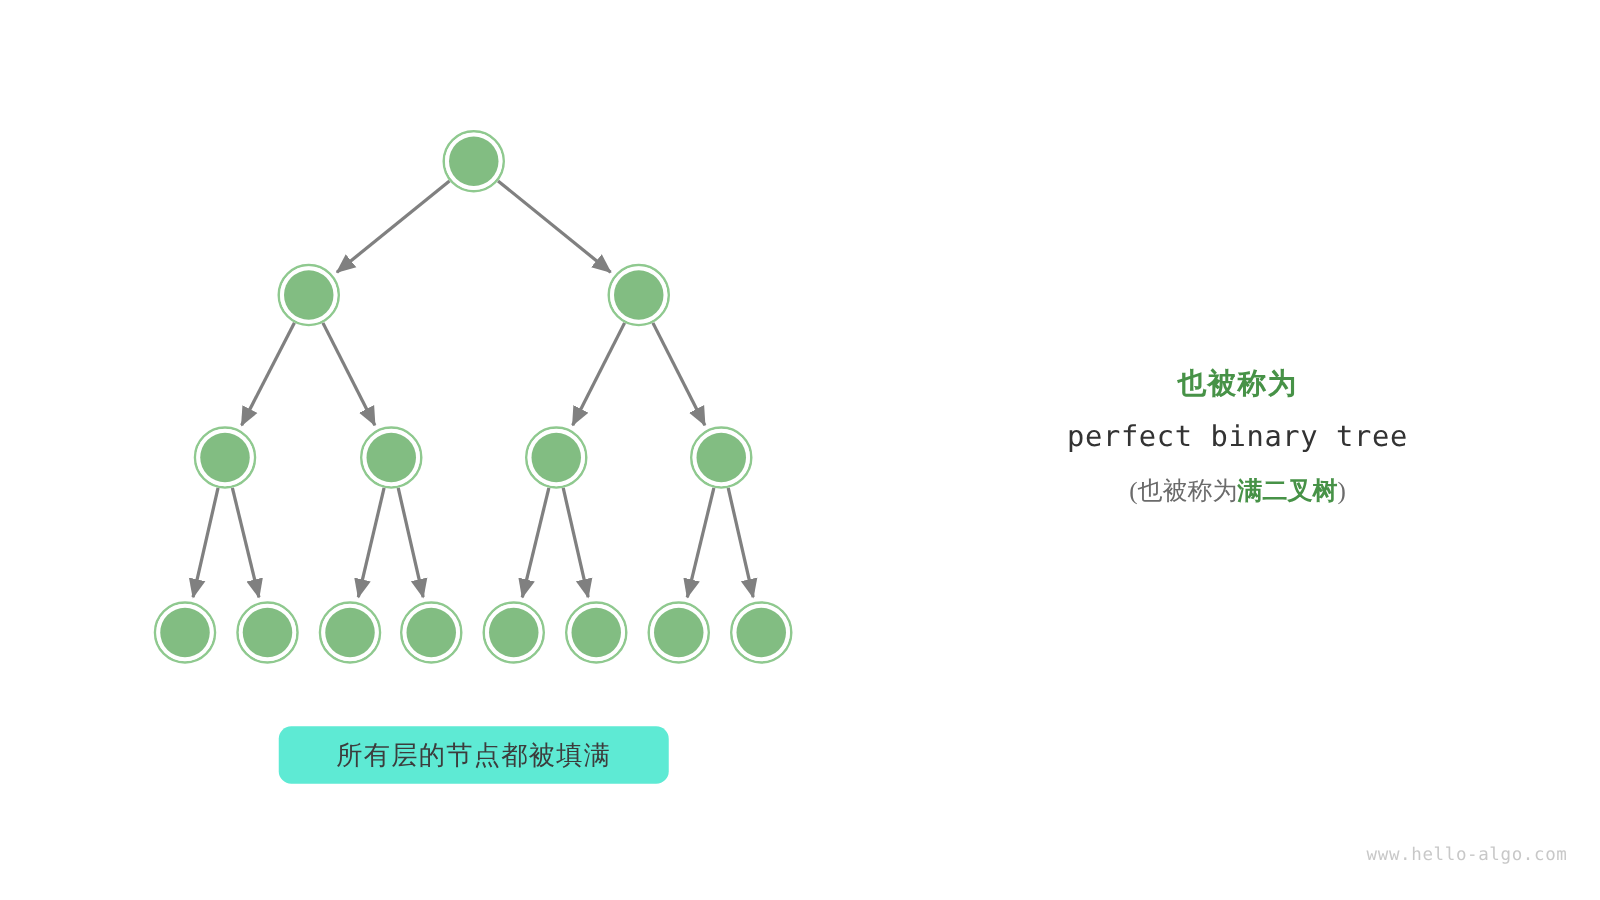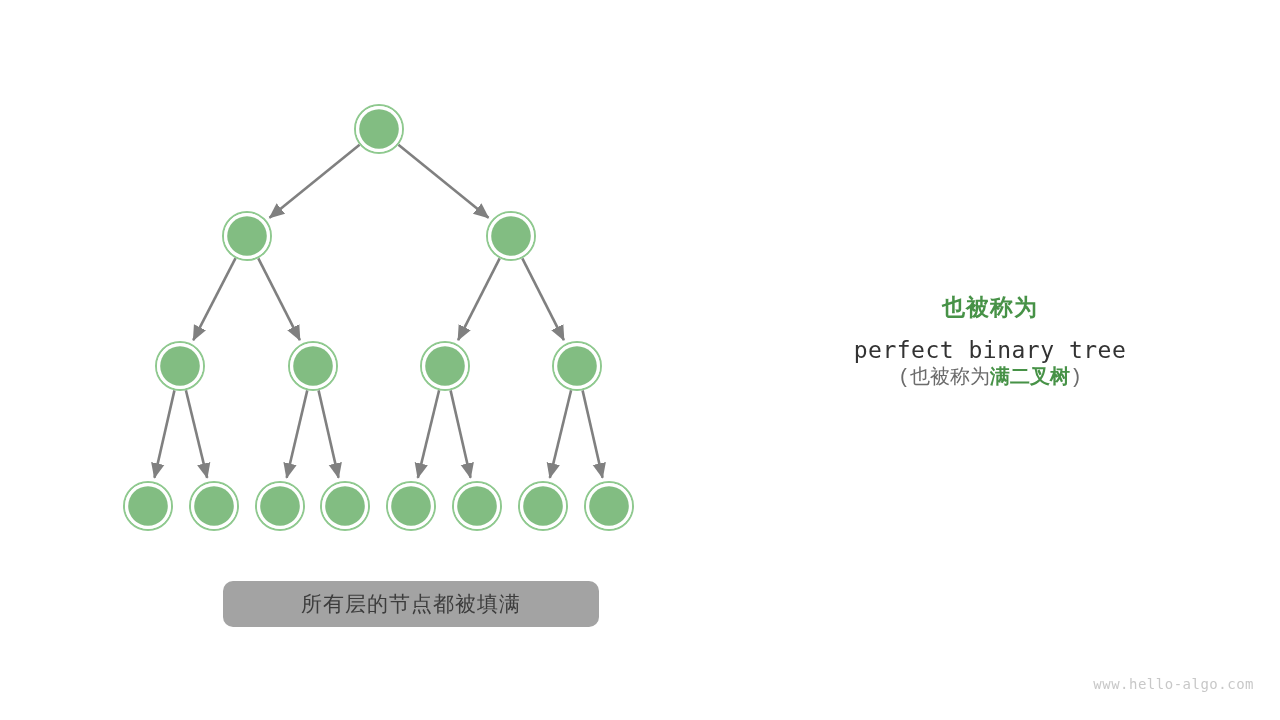--- a/index.html
+++ b/index.html
@@ -25,23 +25,23 @@
     position: absolute;
     left: 0;
     top: 0;
     width: 1280px;
     height: 720px;
   }
   .caption-pill {
     position: absolute;
     left: 223px;
     top: 581px;
-    width: 376px;
+    width: 312px;
     height: 46px;
-    background: #a3a3a3;
+    background: #5eead4;
     border-radius: 10px;
     display: flex;
     align-items: center;
     justify-content: center;
     box-sizing: border-box;
   }
   .caption-pill .caption-text {
     font-size: 21px;
     color: #3c3c3c;
     letter-spacing: 1px;
@@ -63,24 +63,24 @@
     line-height: 1.35;
   }
   .legend-sub {
     margin-top: 14px;
     font-size: 23px;
     color: #333333;
     font-family: "DejaVu Sans Mono", "Liberation Mono", monospace;
     letter-spacing: 0.5px;
   }
   .legend-alias {
-    margin-top: 0;
+    margin-top: 16px;
     font-size: 20px;
     color: #6b6b6b;
-    font-family: Liberation Mono, monospace;
+    font-family: Liberation Serif, serif;
   }
   .legend-alias .alias-strong {
     color: #479247;
     font-weight: bold;
   }
   .watermark {
     position: absolute;
     right: 26px;
     bottom: 28px;
     font-size: 14px;

